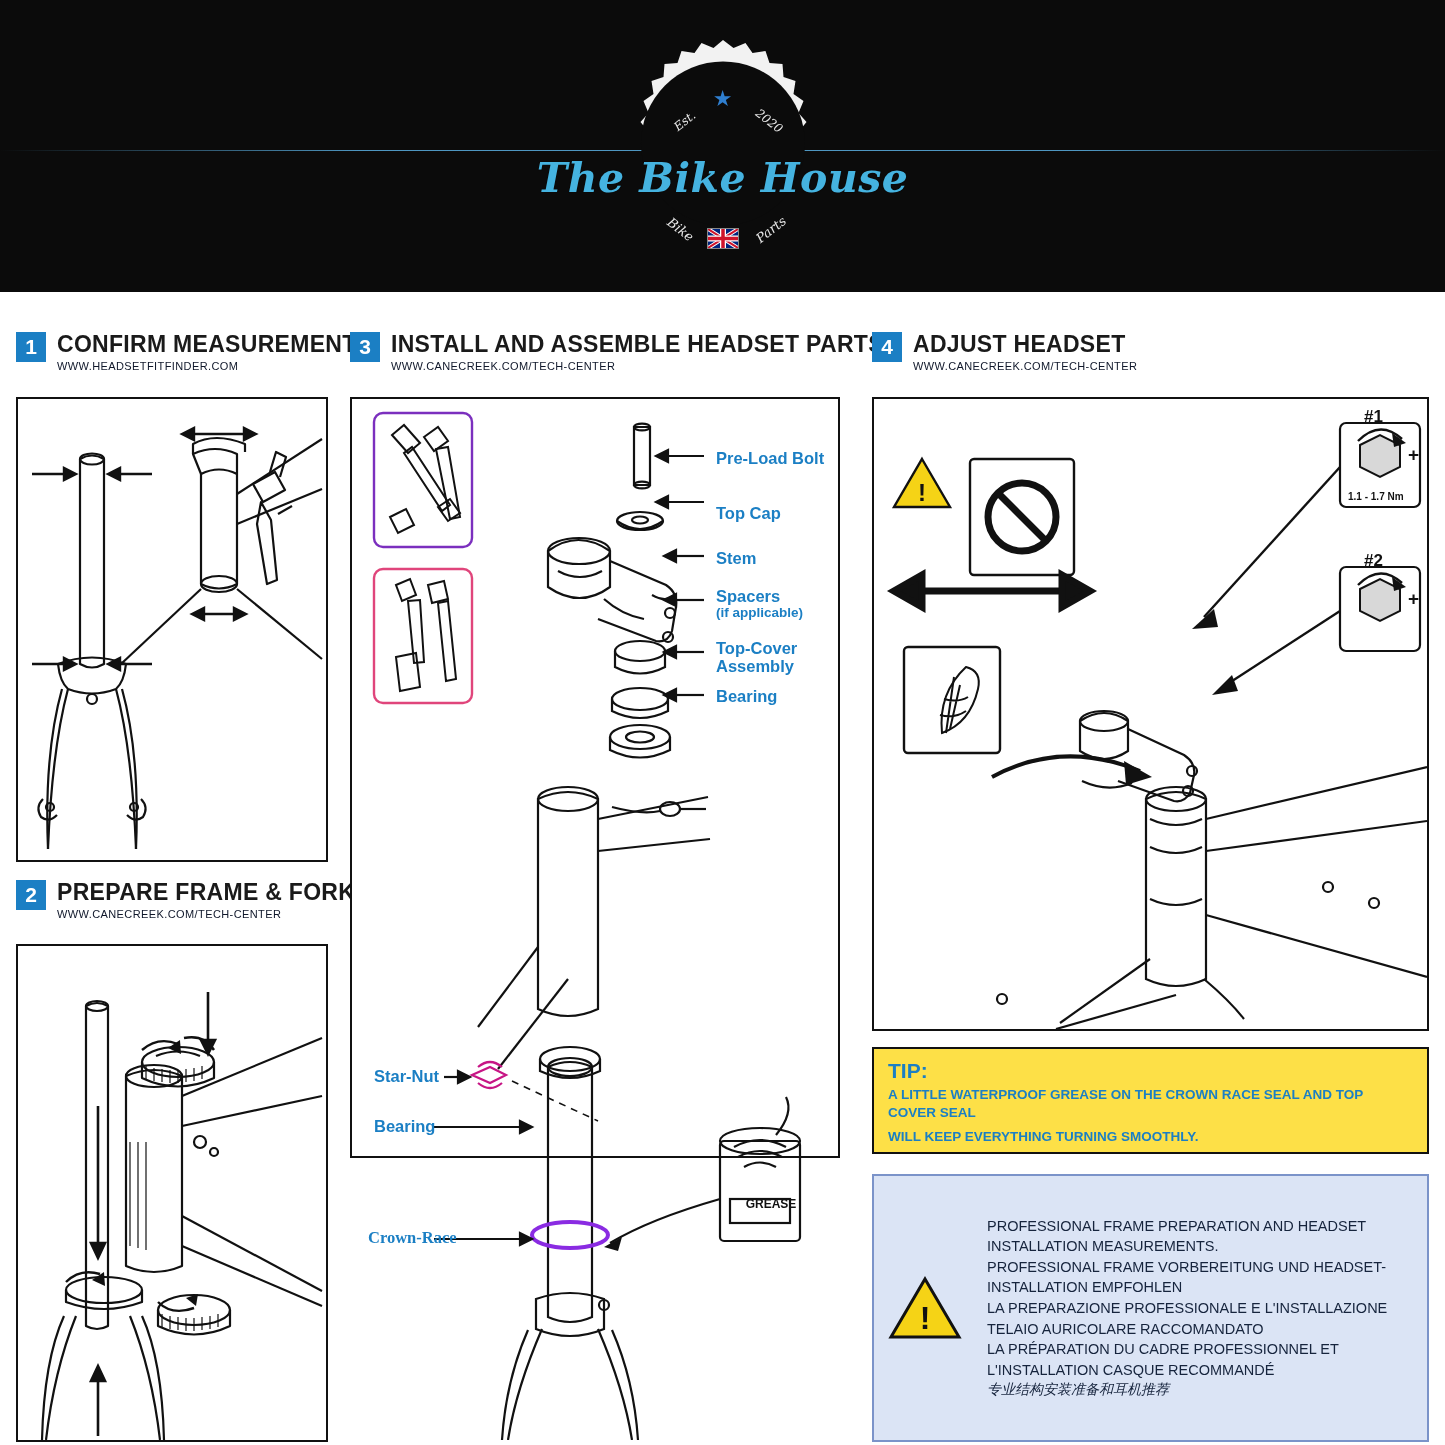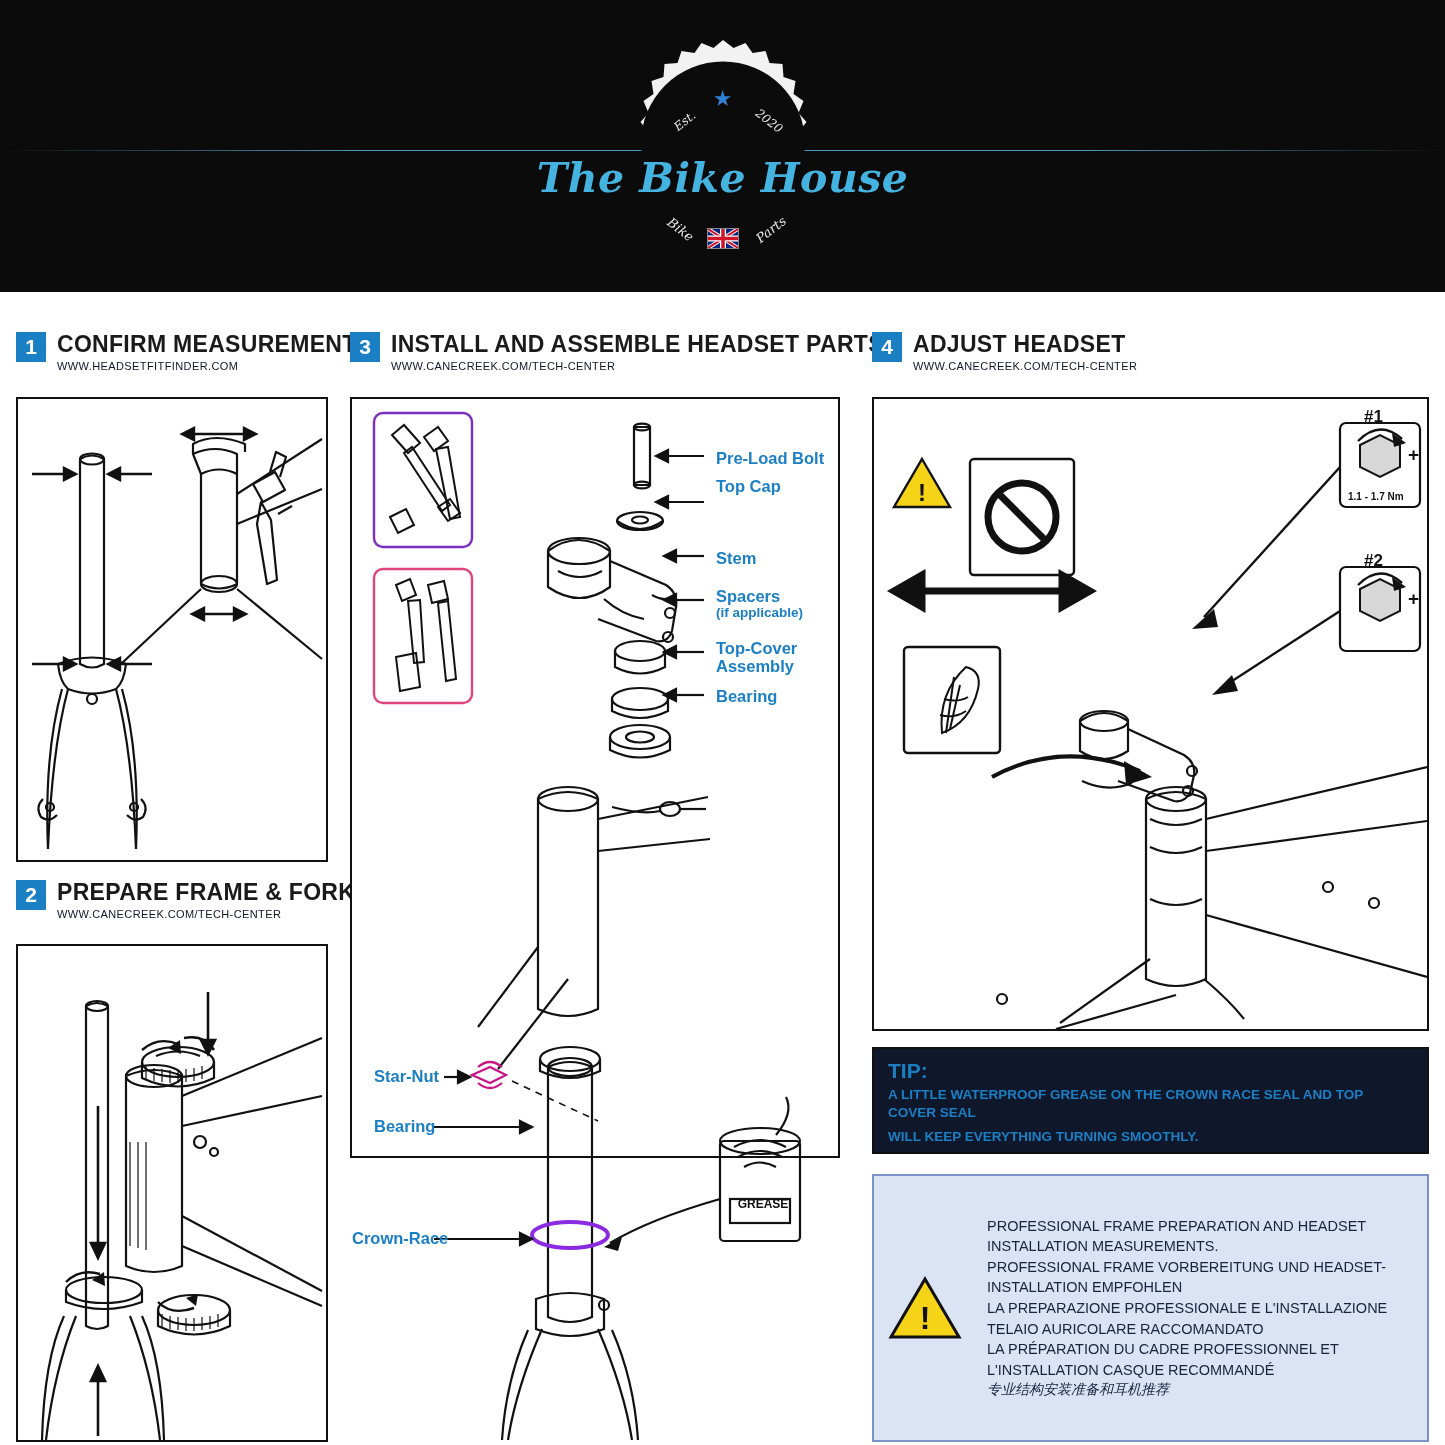--- a/index.html
+++ b/index.html
@@ -74,21 +74,21 @@
   }
   .panel{position:absolute;border:2px solid #111;background:#fff;box-sizing:border-box;}
 
   .callout{
     position:absolute;color:#1b7fc4;font-size:16.5px;font-weight:bold;line-height:1.12;
     font-family:"Liberation Sans",sans-serif;
   }
   .callout small{font-size:13.5px;font-weight:bold;display:block;}
 
   
-  .tipbox{position:absolute;border:2px solid #111;box-sizing:border-box;background:#0f172a;}
+  .tipbox{position:absolute;border:2px solid #111;box-sizing:border-box;background:#fde047;}
   .tip-title{color:#1b7fc4;font-weight:bold;font-size:21px;margin:10px 0 3px 14px;}
   .tip-body{color:#1b7fc4;font-size:13.5px;line-height:1.35;margin:0 14px 8px 14px;font-weight:bold;}
 
   .warnbox{
     position:absolute;border:2px solid #7b93c9;background:#dbe4f5;box-sizing:border-box;
     display:flex;align-items:center;
   }
   .warn-tri{width:74px;flex:0 0 auto;margin-left:14px;}
   .warn-text{font-size:14.5px;color:#16243d;line-height:1.42;margin-left:25px;padding-right:12px;}
   .warn-text div{white-space:nowrap;}
@@ -404,37 +404,37 @@
         <line x1="92" y1="678" x2="110" y2="678"></line>
           <polygon points="118,678 106,672 106,684"></polygon>
         <line x1="82" y1="728" x2="170" y2="728"></line>
           <polygon points="180,728 168,722 168,734"></polygon>
         <line x1="82" y1="840" x2="170" y2="840"></line>
           <polygon points="180,840 168,834 168,846"></polygon>
       </g>
     </svg>
 
     <div class="callout" style="left:364px;top:50px;">Pre-Load Bolt</div>
-    <div class="callout" style="left:364px;top:78px;">Top Cap</div>
+    <div class="callout" style="left:364px;top:105px;">Top Cap</div>
     <div class="callout" style="left:364px;top:150px;">Stem</div>
     <div class="callout" style="left:364px;top:188px;">
       <span>Spacers</span>
       <small>(if applicable)</small>
     </div>
     <div class="callout" style="left:364px;top:240px;">
       <span>Top-Cover</span>
       <div>Assembly</div>
     </div>
     <div class="callout" style="left:364px;top:288px;">Bearing</div>
 
     <div class="callout" style="left:22px;top:668px;">Star-Nut</div>
     <div class="callout" style="left:22px;top:718px;">Bearing</div>
-    <div class="callout" style="left:0px;top:830px;">Crown-Race</div>
-
-    <div style="position:absolute;left:380px;top:798px;width:62px;text-align:center;font-size:12px;font-weight:bold;color:#111;">GREASE</div>
+    <div class="callout" style="left:16px;top:830px;font-family:Liberation Serif, serif;">Crown-Race</div>
+
+    <div style="position:absolute;left:380px;top:798px;width:62px;text-align:center;font-size:12px;font-weight:bold;color:#111;padding-left:8px;">GREASE</div>
   </div>
 
   <div class="sec-head" style="left:872px;top:40px;">
     <div class="num">4</div>
     <div>
       <div class="sec-title">ADJUST HEADSET</div>
       <div class="sec-sub">WWW.CANECREEK.COM/TECH-CENTER</div>
     </div>
   </div>
 

